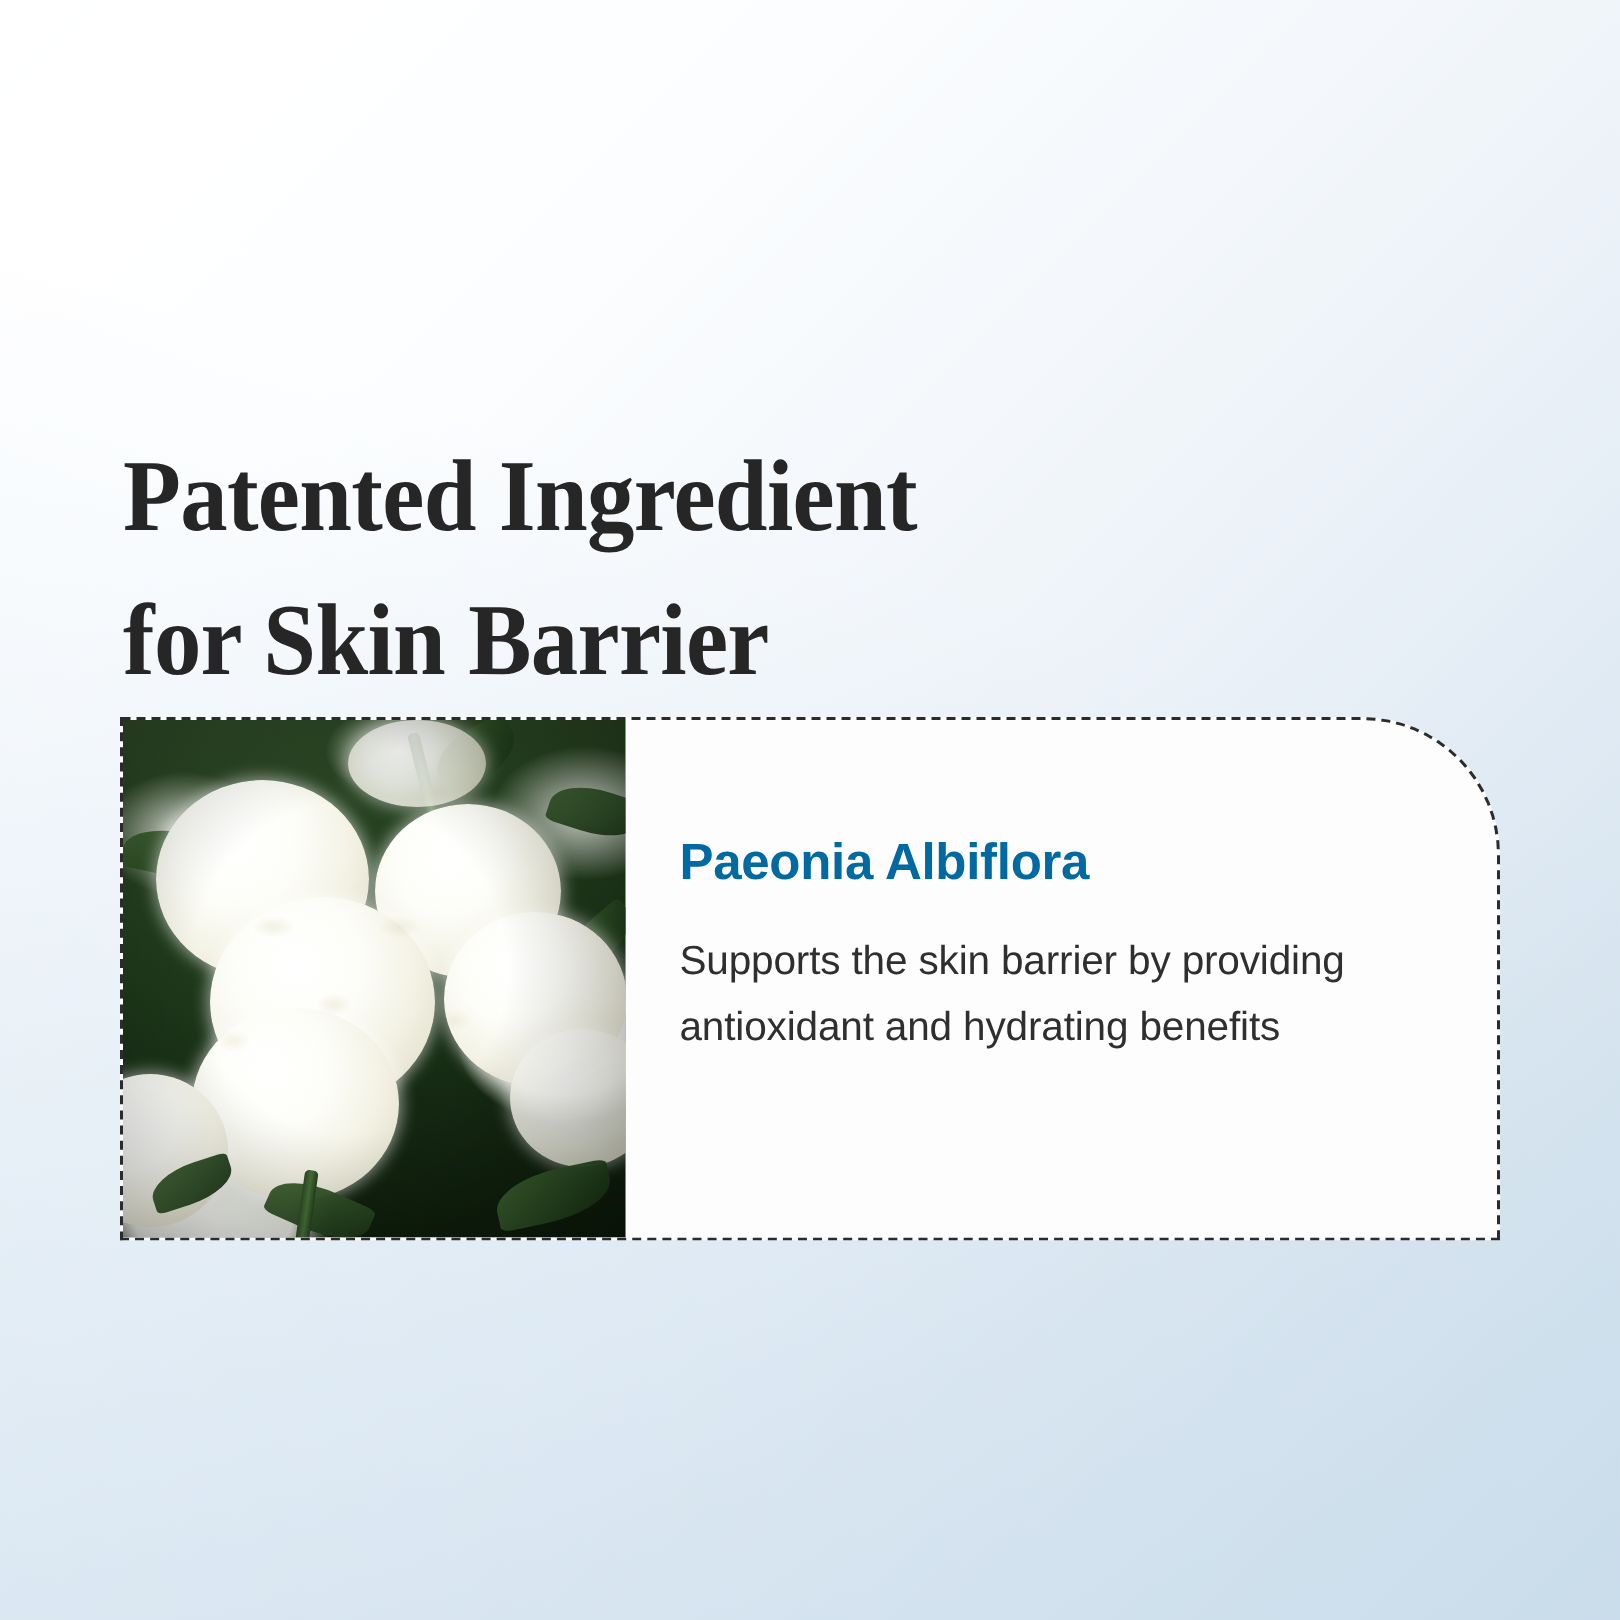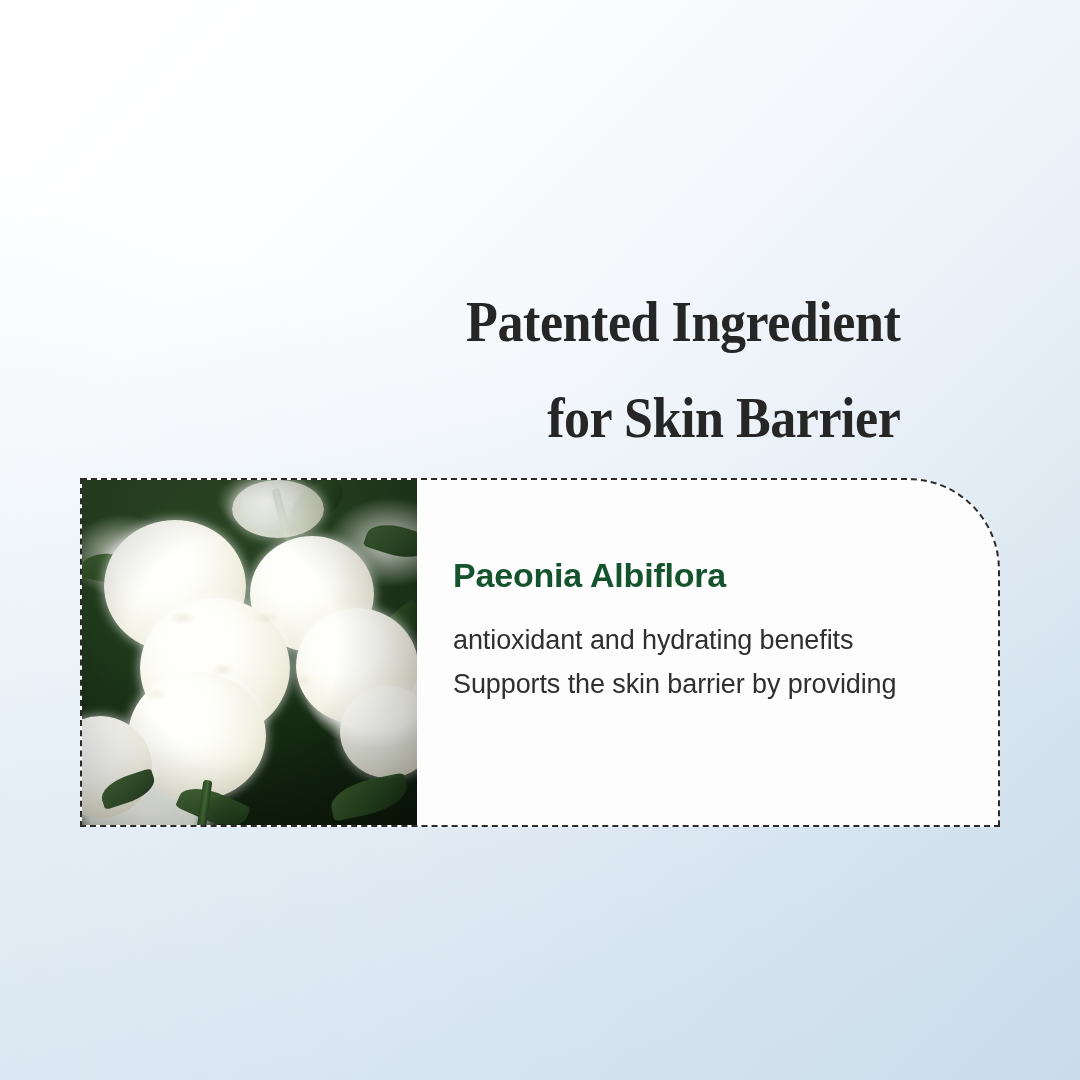--- a/index.html
+++ b/index.html
@@ -40,25 +40,24 @@
 
   
   #headline {
     position: absolute;
     left: 82px;
     top: 236px;
     width: 880px;
     color: #262626;
     font-family: "Liberation Serif", "DejaVu Serif", serif;
     font-weight: 700;
-    font-size: 56px;
+    font-size: 68px;
     line-height: 96px;
     letter-spacing: -0.5px;
     z-index: 3;
-    text-align: right;
   }
   #headline .hl-line {
     display: block;
     white-space: nowrap;
     transform: scaleX(0.93);
     transform-origin: left center;
   }
 
   
   #ingredient-card {
@@ -147,21 +146,21 @@
     background: radial-gradient(ellipse 78% 80% at 45% 48%, rgba(0,0,0,0) 40%, rgba(0,0,0,0.34) 100%);
   }
 
   
   #ingredient-text {
     flex: 1 1 auto;
     padding: 72px 40px 0 36px;
     box-sizing: border-box;
   }
   #ingredient-title {
-    color: #14532d;
+    color: #0369a1;
     font-size: 34px;
     font-weight: 700;
     line-height: 46px;
     letter-spacing: -0.2px;
     margin: 0 0 20px 0;
   }
   #ingredient-title .t-line { display: block; white-space: nowrap; }
   #ingredient-desc {
     color: #2f2f2f;
     font-size: 27px;
@@ -204,19 +203,19 @@
       <div class="leaf l7"></div>
       <div class="stem s1"></div>
       <div class="vignette"></div>
     </div>
 
     <div id="ingredient-text">
       <h2 id="ingredient-title">
         <span class="t-line">Paeonia Albiflora</span>
       </h2>
       <p id="ingredient-desc">
+        <span class="d-line">Supports the skin barrier by providing</span>
         <span class="d-line">antioxidant and hydrating benefits</span>
-        <span class="d-line">Supports the skin barrier by providing</span>
       </p>
     </div>
 
   </div>
 </div>
 
 </body></html>

